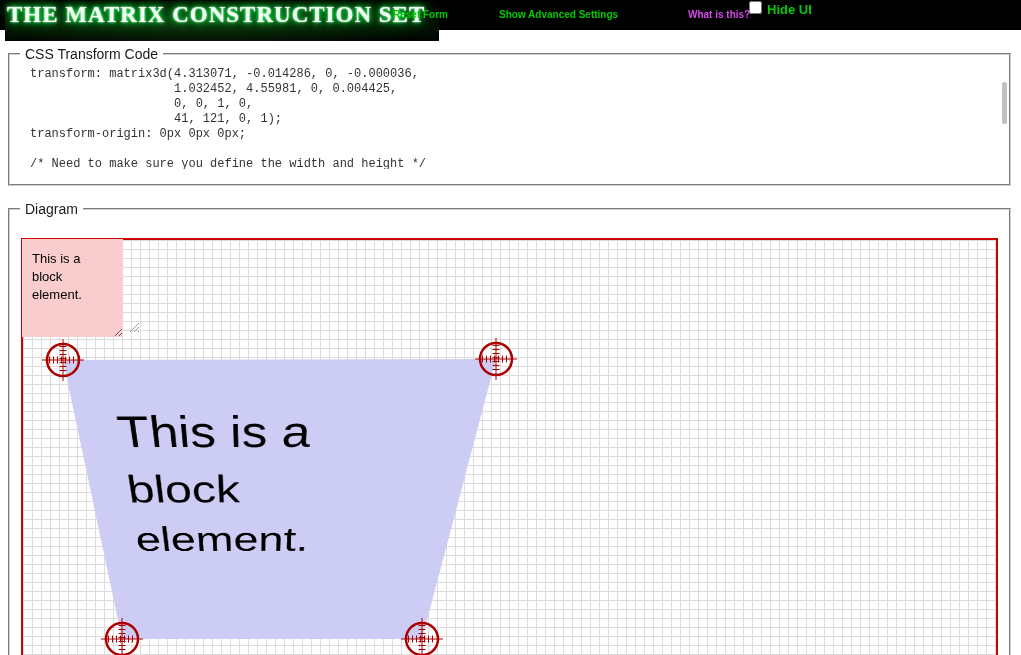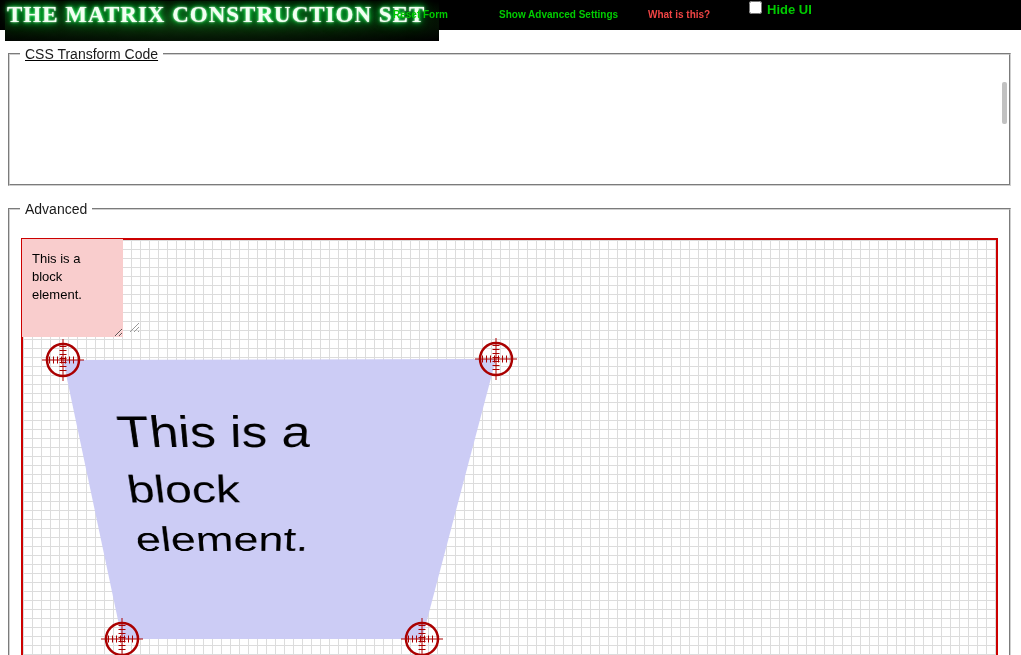--- a/index.html
+++ b/index.html
@@ -23,21 +23,21 @@
   .mi-advanced { left:481px;margin-left:18px; }
   .mi-whatis   { left:648px; }
   .hide-ui-wrap { position:absolute; left:749px; top:0; height:20px;
                   display:flex; align-items:center; gap:5px; }
   .hide-ui-wrap input { width:13px; height:13px; margin-top:-6px; }
   .hide-ui-label { font-size:13px; font-weight:bold; color:#00cc00; line-height:30px; }
 
   
   fieldset { position:absolute; border:2px groove #cfcfcf; background:transparent; }
   legend { margin-left:10px; padding:0 5px; font-size:14px; color:#1a1a1a; }
-  .fs-code    { left:8px; top:46px;  width:1003px; height:140px;text-decoration:underline; }
+  .fs-code    { left:8px; top:46px;  width:1003px; height:140px; }
   .fs-diagram { left:8px; top:201px; width:1003px; height:470px; }
 
   .code-pre { margin:5px 0 0 20px; width:950px; height:102px; overflow:hidden;
               font-family:"Liberation Mono", monospace; font-size:12px; line-height:15px;
               color:#333; white-space:pre; }
   .code-scroll-thumb { position:absolute; right:2px; top:20px; width:5px; height:42px;
                        background:#c1c1c1; border-radius:2px; }
 
   
   .stage { position:absolute; left:11px; top:21px; width:977px; height:445px;
@@ -58,34 +58,41 @@
 
   .crosshair { position:absolute; width:44px; height:44px; z-index:5; cursor:move; }
 </style>
 </head>
 <body>
 
 <div class="header" style="background: rgb(0, 0, 0);">
   <div class="app-title">THE MATRIX CONSTRUCTION SET</div>
   <a class="menu-item mi-reset" style="color: rgb(0, 204, 0);">Reset Form</a>
   <a class="menu-item mi-advanced" style="color: rgb(0, 204, 0);">Show Advanced Settings</a>
-  <a class="menu-item mi-whatis" style="color: #ef4444;">What is this?</a>
+  <a class="menu-item mi-whatis" style="color: #d946ef; margin-left: 40px;">What is this?</a>
   <label class="hide-ui-wrap">
     <input type="checkbox" style="">
     <span class="hide-ui-label" style="color: rgb(0, 204, 0);">Hide UI</span>
   </label>
 </div>
 
 <fieldset class="fs-code">
   <legend>CSS Transform Code</legend>
+  <pre class="code-pre">transform: matrix3d(4.313071, -0.014286, 0, -0.000036,
+                    1.032452, 4.55981, 0, 0.004425,
+                    0, 0, 1, 0,
+                    41, 121, 0, 1);
+transform-origin: 0px 0px 0px;
+
+/* Need to make sure you define the width and height */</pre>
   <div class="code-scroll-thumb"></div>
 </fieldset>
 
 <fieldset class="fs-diagram">
-  <legend>Advanced</legend>
+  <legend>Diagram</legend>
 
   <div class="stage" style="border-color: rgb(204, 0, 0);">
 
     <div class="transformed-box" style="background: rgb(204, 204, 245); transform: matrix3d(4.31307, -0.014286, 0, -3.6e-05, 1.03245, 4.55981, 0, 0.004425, 0, 0, 1, 0, 41, 121, 0, 1); transform-origin: 0px 0px;">This is a block element.</div>
 
     <div class="source-box" style="background: rgb(249, 205, 205);">This is a block element.</div>
     <svg class="resize-grip" width="11" height="11" viewBox="0 0 11 11" style="right:856px; bottom:348px;">
       <path d="M10 1 L1 10 M10 5 L5 10 M10 9 L9 10" stroke="#999999" stroke-width="1" fill="none"></path>
     </svg>
 

